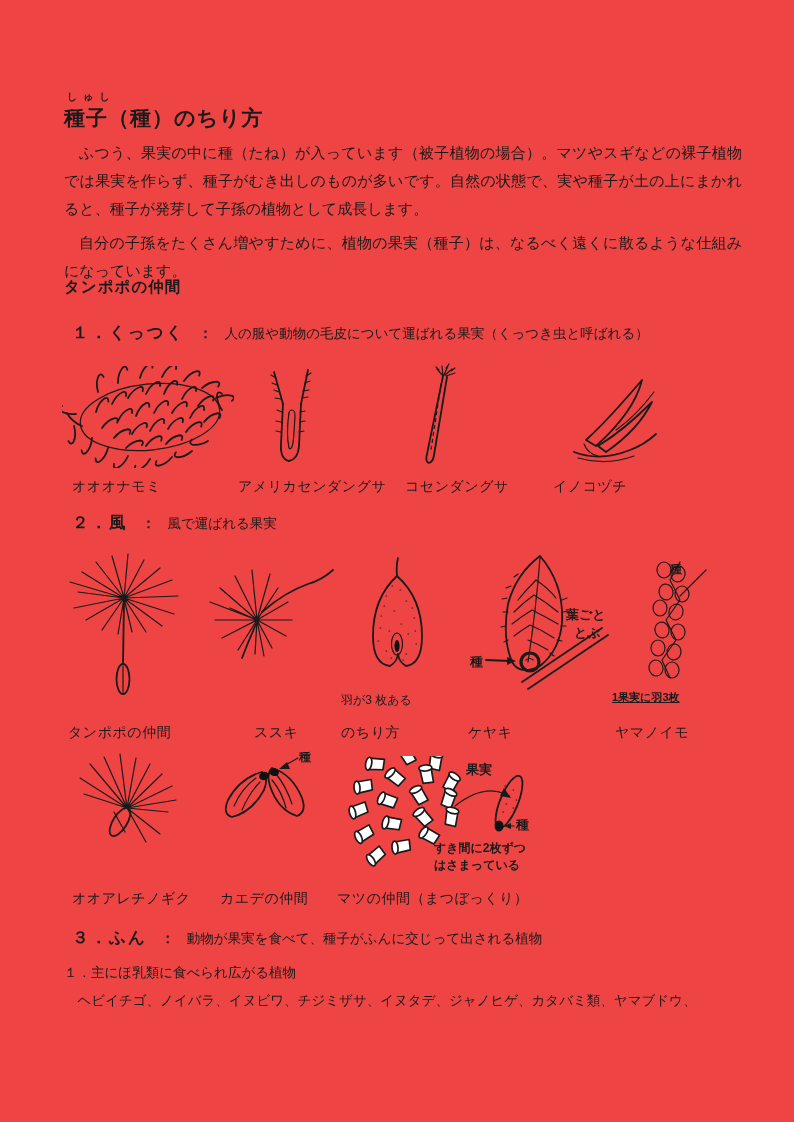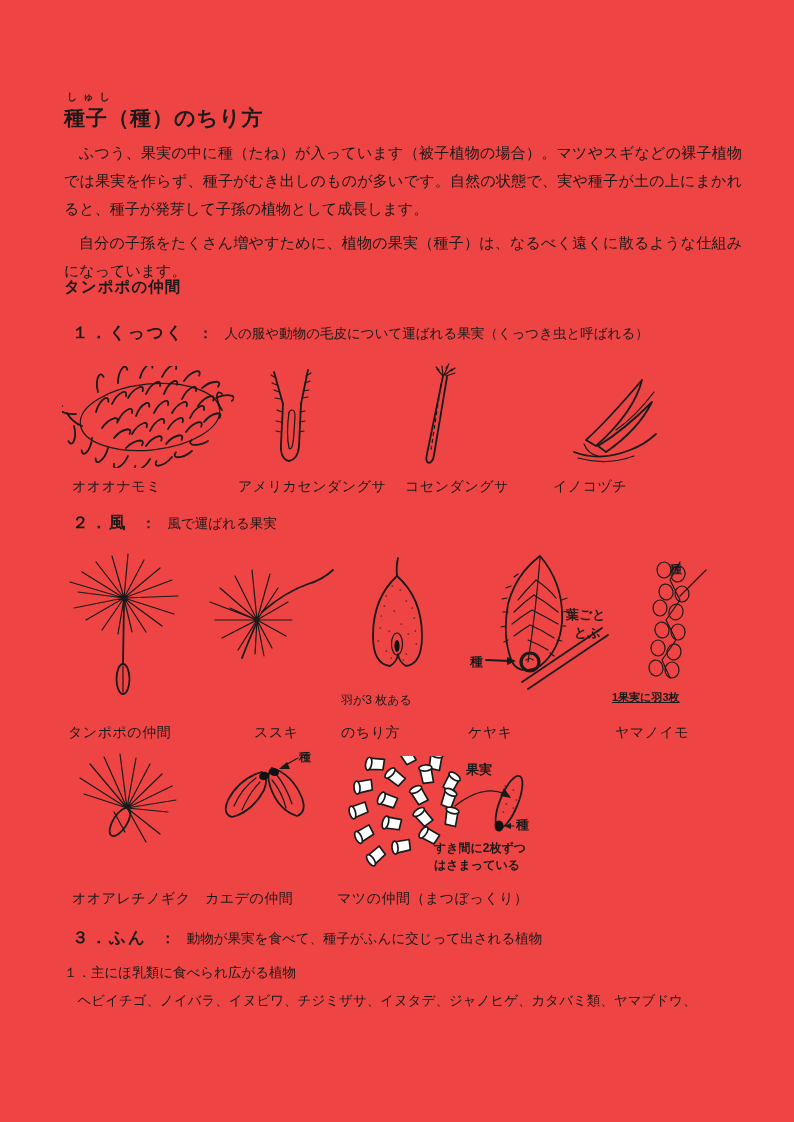--- a/index.html
+++ b/index.html
@@ -245,21 +245,21 @@
     <polygon class="ah" points="161,70 168,67 168,73"></polygon>
   </svg>
 
   <div class="note n12" style="left:299px;top:749px;">種</div>
   <div class="note n13" style="left:466px;top:761px;">果実</div>
   <div class="note n13" style="left:516px;top:816px;">種</div>
   <div class="note n12" style="left:434px;top:840px;">すき間に2枚ずつ</div>
   <div class="note n12" style="left:434px;top:857px;">はさまっている</div>
 
   <div class="lbl" style="left:72px;top:890px;">オオアレチノギク</div>
-  <div class="lbl" style="left:205px;top:890px;">カエデの仲間</div>
+  <div class="lbl" style="left:220px;top:890px;">カエデの仲間</div>
   <div class="lbl" style="left:337px;top:890px;">マツの仲間（まつぼっくり）</div>
 
   <div class="abs sec" style="left:72px;top:927px;">
     <span class="num">３．</span><span class="nm">ふん</span><span class="cl">：</span><span class="ds">動物が果実を食べて、種子がふんに交じって出される植物</span>
   </div>
 
   <div class="abs sub" style="top:964px;">１．主にほ乳類に食べられ広がる植物</div>
   <div class="abs sub" style="top:992px;text-indent:1em;">ヘビイチゴ、ノイバラ、イヌビワ、チジミザサ、イヌタデ、ジャノヒゲ、カタバミ類、ヤマブドウ、</div>
 
 </div>

